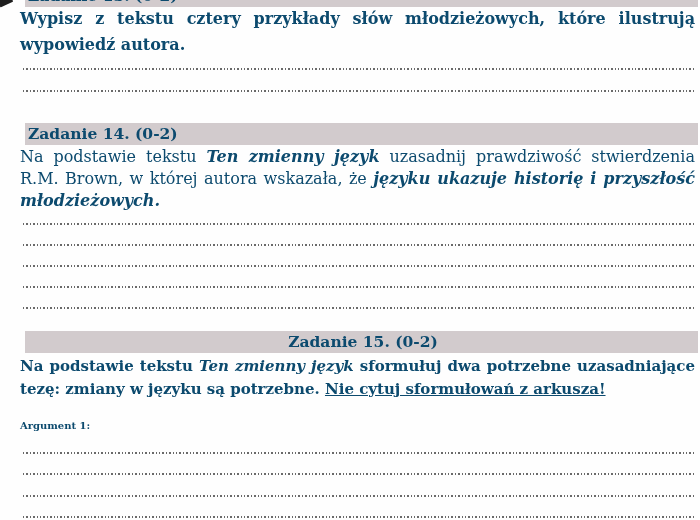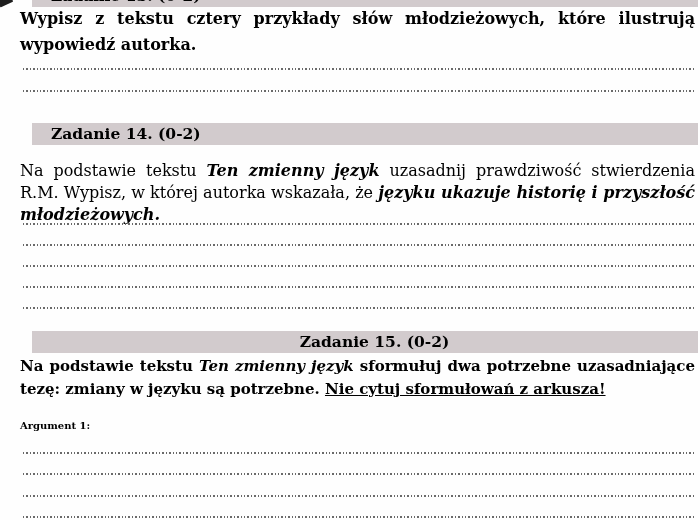--- a/index.html
+++ b/index.html
@@ -1,72 +1,72 @@
 <!DOCTYPE html>
 <html><head>
 <meta charset="utf-8">
 <style>
   html,body { margin:0; padding:0; background:#ffffff; }
   #page {
     position:relative; width:700px; height:520px;
     background:#fefefe; overflow:hidden;
     font-family:"DejaVu Serif", serif;
-    color:#000000;
+    color:#0c4a6e;
   }
   .hdr-bar {
-    position:absolute; left:32px; right:2px; height:22px;
+    position:absolute; left:25px; right:2px; height:22px;
     background:#d2cbcd;
     font-weight:bold; font-size:15.5px; line-height:22px;
-    padding-left:19px; box-sizing:border-box;
+    padding-left:3px; box-sizing:border-box;
     white-space:nowrap; overflow:hidden;
   }
   .para { position:absolute; left:20px; right:5px; }
   .jline { text-align:justify; text-align-last:justify; }
   .bi { font-weight:bold; font-style:italic; }
   .ul { text-decoration:underline;text-align:center; }
   .dots {
     position:absolute; left:23px; right:4px; height:2.2px;
     background-image:repeating-linear-gradient(to right,
       #696969 0, #696969 1.4px, transparent 1.4px, transparent 3.4px);
   }
   .p13 { top:6px;  font-size:16px; font-weight:bold; line-height:26px; }
-  .p14 { top:146px; font-size:16px; line-height:22px;margin-top:14px; }
+  .p14 { top:146px; font-size:16px; line-height:22px; }
   .p15 { top:355px; font-size:15px; font-weight:bold; line-height:23px; }
   .arg { position:absolute; left:20px; top:420px; font-size:10px; font-weight:bold; }
   #corner-artifact {
     position:absolute; left:-2px; top:-4px; width:14px; height:9px;
     background:#1e1e1e; transform:rotate(-25deg); border-radius:1px;
   }
 </style>
 </head>
 <body>
 
 <div id="page">
 
   <div id="corner-artifact"></div>
 
   <div class="hdr-bar" style="top:-15px;">
     <span>Zadanie 13. (0-2)</span>
   </div>
 
   <div class="para p13">
     <div class="jline">Wypisz z tekstu cztery przykłady słów młodzieżowych, które ilustrują</div>
-    <div>wypowiedź autorka.</div>
+    <div>wypowiedź autora.</div>
   </div>
 
   <div class="dots" style="top:68px"></div>
   <div class="dots" style="top:90px"></div>
 
   <div class="hdr-bar" style="top:123px;">
     <span>Zadanie 14. (0-2)</span>
   </div>
 
   <div class="para p14">
     <div class="jline"><span>Na podstawie tekstu </span><span class="bi">Ten zmienny język</span><span> uzasadnij prawdziwość stwierdzenia</span></div>
-    <div class="jline"><span>R.M. Wypisz, w której autorka wskazała, że </span><span class="bi">języku ukazuje historię i przyszłość</span></div>
+    <div class="jline"><span>R.M. Brown, w której autora wskazała, że </span><span class="bi">języku ukazuje historię i przyszłość</span></div>
     <div><span class="bi">młodzieżowych.</span></div>
   </div>
 
   <div class="dots" style="top:223px"></div>
   <div class="dots" style="top:244px"></div>
   <div class="dots" style="top:265px"></div>
   <div class="dots" style="top:286px"></div>
   <div class="dots" style="top:307px"></div>
 
   <div class="hdr-bar" style="top:331px;text-align:center;">

